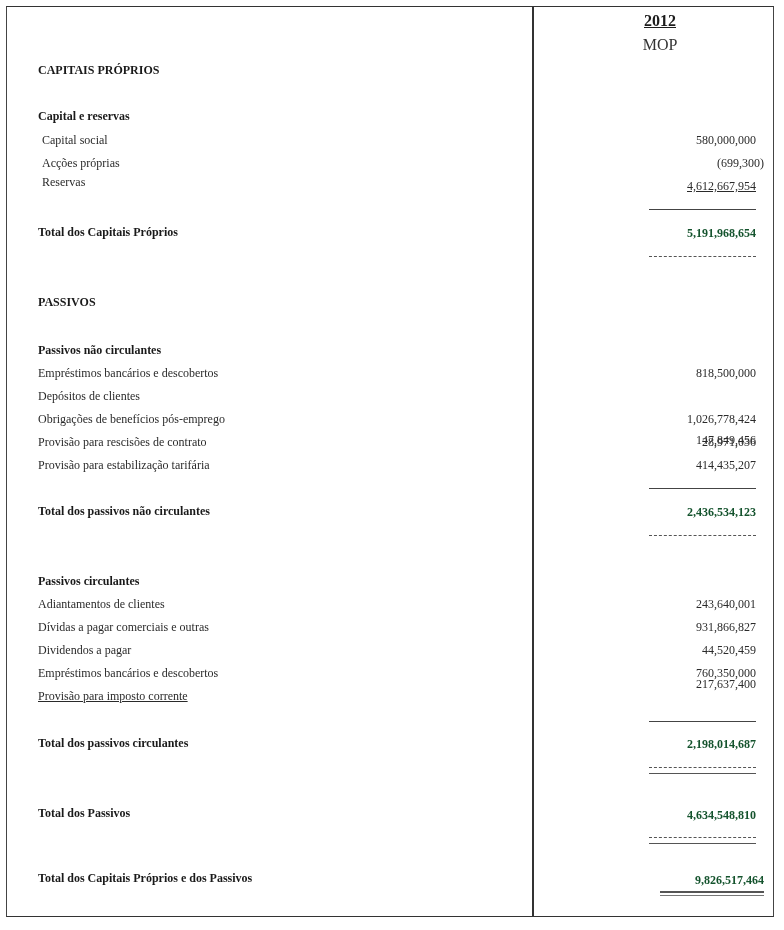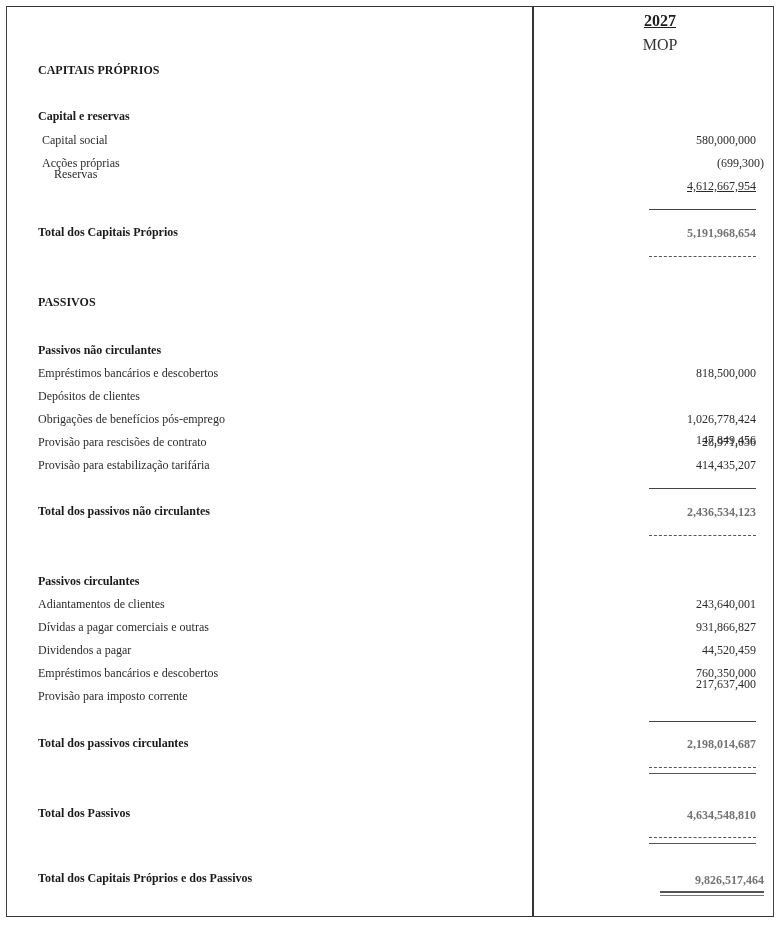--- a/index.html
+++ b/index.html
@@ -19,21 +19,21 @@
       background: #333;
     }
     .lbl, .num {
       position: absolute; font-size: 12px; line-height: 20px; white-space: nowrap;
     }
     .lbl { left: 38px; }
     .lbl.item { left: 42px; color: #2a2a2a; }
     .lbl.item2 { left: 38px; color: #2a2a2a; }
     .b { font-weight: bold; color: #1a1a1a; }
     .num { right: 28px; text-align: right; color: #2a2a2a; }
-    .num.b { color: #737373; }
+    .num.b { color: #14532d; }
     .num.paren { right: 20px; }
     .num.grand { right: 20px; padding-left: 36px; }
     .hdr-year {
       position: absolute; left: 620px; width: 80px; top: 12px; text-align: center;
       font-size: 16px; font-weight: bold; text-decoration: underline;
     }
     .hdr-cur {
       position: absolute; left: 620px; width: 80px; top: 36px; text-align: center;
       font-size: 16px; color: #333;
     }
@@ -43,31 +43,31 @@
     .dbl { border-top: 1.5px solid #555; }
     .grand-ul { position: absolute; left: 660px; width: 104px; height: 0; border-top: 2px solid #555; }
     .grand-ul2 { position: absolute; left: 660px; width: 104px; height: 0; border-top: 1px solid #777; }
   </style>
 </head>
 <body>
 
 <div class="frame"></div>
 <div class="divider"></div>
 
-<div class="hdr-year">2027</div>
+<div class="hdr-year">2012</div>
 <div class="hdr-cur">MOP</div>
 
 <div class="lbl b" style="top:60px;">CAPITAIS PRÓPRIOS</div>
 <div class="lbl b" style="top:106px;">Capital e reservas</div>
 
 <div class="lbl item" style="top:130px;">Capital social</div>
 <div class="num" style="top:130px;">580,000,000</div>
 <div class="lbl item" style="top:153px;">Acções próprias</div>
 <div class="num paren" style="top:153px;">(699,300)</div>
-<div class="lbl item" style="top:164px;margin-left:12px;">Reservas</div>
+<div class="lbl item" style="top:172px;">Reservas</div>
 <div class="num" style="top:176px;text-decoration:underline;">4,612,667,954</div>
 
 <div class="rule solid" style="top:209px;"></div>
 <div class="lbl b" style="top:222px;">Total dos Capitais Próprios</div>
 <div class="num b" style="top:223px;">5,191,968,654</div>
 <div class="rule dash" style="top:256px;"></div>
 
 <div class="lbl b" style="top:292px;">PASSIVOS</div>
 
 <div class="lbl b" style="top:340px;">Passivos não circulantes</div>
@@ -89,21 +89,21 @@
 
 <div class="lbl b" style="top:571px;">Passivos circulantes</div>
 <div class="lbl item2" style="top:594px;">Adiantamentos de clientes</div>
 <div class="num" style="top:594px;">243,640,001</div>
 <div class="lbl item2" style="top:617px;">Dívidas a pagar comerciais e outras</div>
 <div class="num" style="top:617px;margin-left:20px;">931,866,827</div>
 <div class="lbl item2" style="top:640px;text-align:center;">Dividendos a pagar</div>
 <div class="num" style="top:640px;">44,520,459</div>
 <div class="lbl item2" style="top:663px;">Empréstimos bancários e descobertos</div>
 <div class="num" style="top:663px;">760,350,000</div>
-<div class="lbl item2" style="top:686px;">Provisão para imposto corrente</div>
+<div class="lbl item2" style="top:686px;text-decoration:underline;">Provisão para imposto corrente</div>
 <div class="num" style="top:674px;">217,637,400</div>
 
 <div class="rule solid" style="top:721px;"></div>
 <div class="lbl b" style="top:733px;">Total dos passivos circulantes</div>
 <div class="num b" style="top:734px;">2,198,014,687</div>
 <div class="rule dash" style="top:767px;"></div>
 <div class="rule dbl" style="top:773px;"></div>
 
 <div class="lbl b" style="top:803px;">Total dos Passivos</div>
 <div class="num b" style="top:805px;">4,634,548,810</div>

